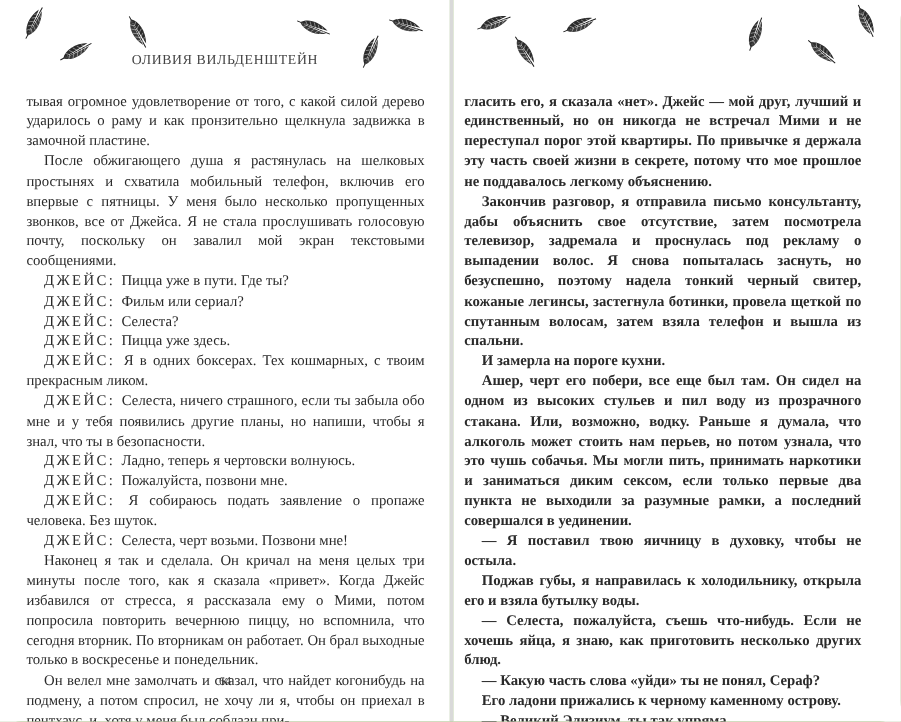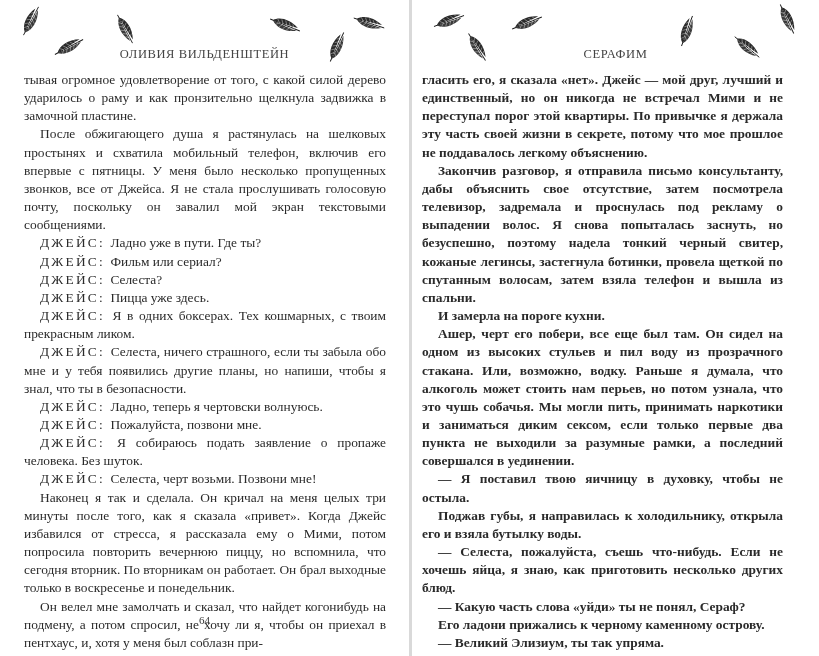--- a/index.html
+++ b/index.html
@@ -17,21 +17,21 @@
   .text {
     position: absolute; top: 71px;
     font-family: "Liberation Serif", "DejaVu Serif", serif;
     font-size: 13.4px; line-height: 18.15px; color: #2a2a2a;
     text-align: justify; hyphens: manual;
   }
   .page.left .text { left: 24px; width: 362px; }
   .page.right .text { left: 10px; width: 361px; font-weight: bold; }
   .text p { margin: 0; }
   .text p.ind { text-indent: 16px; }
-  .text p.noind { text-indent: 0; }
+  .text p.noind { text-indent: 0; margin-top: 12px; }
   .text p.last { text-align-last: left; }
   .speaker { letter-spacing: 2.2px; }
   .folio {
     position: absolute; top: 614px; left: 0; right: 0; text-align: center;
     font-family: "Liberation Serif", "DejaVu Serif", serif;
     font-size: 11px; color: #333;
   }
   .feather { position: absolute; width: 34px; height: 14px; }
   .feather svg { width: 100%; height: 100%; display: block; }
 </style>
@@ -93,21 +93,21 @@
           <path d="M4 7 C10 13, 21 13, 30 8 C22 8, 14 8, 4 7 Z" fill="#3a3a3a"></path>
           <path d="M8 4 L11 7 M12 3 L15 7 M16 2.5 L19 7 M20 3 L23 7 M24 3.5 L27 7" stroke="#fff" stroke-width="0.5" opacity="0.7"></path>
           <path d="M8 10 L11 7 M12 11 L15 7 M16 11.5 L19 7 M20 11 L23 7 M24 10 L27 7" stroke="#fff" stroke-width="0.5" opacity="0.7"></path>
         </svg>
       </div>
 
     <div class="running-head">ОЛИВИЯ ВИЛЬДЕНШТЕЙН</div>
     <div class="text" id="left-text">
         <p class="noind"><span>тывая огромное удовлетворение от того, с какой силой дерево ударилось о раму и как пронзительно щелкнула задвижка в замочной пластине.</span></p>
         <p class="ind"><span>После обжигающего душа я растянулась на шелковых простынях и схватила мобильный телефон, включив его впервые с пятницы. У меня было несколько пропущенных звонков, все от Джейса. Я не стала прослушивать голосовую почту, поскольку он завалил мой экран текстовыми сообщениями.</span></p>
-        <p class="ind"><span class="speaker">ДЖЕЙС: </span><span>Ладно уже в пути. Где ты?</span></p>
+        <p class="ind"><span class="speaker">ДЖЕЙС: </span><span>Пицца уже в пути. Где ты?</span></p>
         <p class="ind"><span class="speaker">ДЖЕЙС: </span><span>Фильм или сериал?</span></p>
         <p class="ind"><span class="speaker">ДЖЕЙС: </span><span>Селеста?</span></p>
         <p class="ind"><span class="speaker">ДЖЕЙС: </span><span>Пицца уже здесь.</span></p>
         <p class="ind"><span class="speaker">ДЖЕЙС: </span><span>Я в одних боксерах. Тех кошмарных, с твоим прекрасным ликом.</span></p>
         <p class="ind"><span class="speaker">ДЖЕЙС: </span><span>Селеста, ничего страшного, если ты забыла обо мне и у тебя появились другие планы, но напиши, чтобы я знал, что ты в безопасности.</span></p>
         <p class="ind"><span class="speaker">ДЖЕЙС: </span><span>Ладно, теперь я чертовски волнуюсь.</span></p>
         <p class="ind"><span class="speaker">ДЖЕЙС: </span><span>Пожалуйста, позвони мне.</span></p>
         <p class="ind"><span class="speaker">ДЖЕЙС: </span><span>Я собираюсь подать заявление о пропаже человека. Без шуток.</span></p>
         <p class="ind"><span class="speaker">ДЖЕЙС: </span><span>Селеста, черт возьми. Позвони мне!</span></p>
         <p class="ind"><span>Наконец я так и сделала. Он кричал на меня целых три минуты после того, как я сказала «привет». Когда Джейс избавился от стресса, я рассказала ему о Мими, потом попросила повторить вечернюю пиццу, но вспомнила, что сегодня вторник. По вторникам он работает. Он брал выходные только в воскресенье и понедельник.</span></p>
@@ -167,21 +167,20 @@
     <div class="feather" style="left:358px;top:12px;transform:rotate(65deg);">
         <svg viewBox="0 0 34 14" xmlns="http://www.w3.org/2000/svg">
           <path d="M1 7 L33 7" stroke="#1a1a1a" stroke-width="0.9"></path>
           <path d="M4 7 C9 1, 20 0, 30 5 C22 6, 14 6, 4 7 Z" fill="#2b2b2b"></path>
           <path d="M4 7 C10 13, 21 13, 30 8 C22 8, 14 8, 4 7 Z" fill="#3a3a3a"></path>
           <path d="M8 4 L11 7 M12 3 L15 7 M16 2.5 L19 7 M20 3 L23 7 M24 3.5 L27 7" stroke="#fff" stroke-width="0.5" opacity="0.7"></path>
           <path d="M8 10 L11 7 M12 11 L15 7 M16 11.5 L19 7 M20 11 L23 7 M24 10 L27 7" stroke="#fff" stroke-width="0.5" opacity="0.7"></path>
         </svg>
       </div>
 
-    <div class="running-head">СЕРАФИМ</div>
     <div class="text" id="right-text">
         <p class="noind"><span>гласить его, я сказала «нет». Джейс — мой друг, лучший и единственный, но он никогда не встречал Мими и не переступал порог этой квартиры. По привычке я держала эту часть своей жизни в секрете, потому что мое прошлое не поддавалось легкому объяснению.</span></p>
         <p class="ind"><span>Закончив разговор, я отправила письмо консультанту, дабы объяснить свое отсутствие, затем посмотрела телевизор, задремала и проснулась под рекламу о выпадении волос. Я снова попыталась заснуть, но безуспешно, поэтому надела тонкий черный свитер, кожаные легинсы, застегнула ботинки, провела щеткой по спутанным волосам, затем взяла телефон и вышла из спальни.</span></p>
         <p class="ind"><span>И замерла на пороге кухни.</span></p>
         <p class="ind"><span>Ашер, черт его побери, все еще был там. Он сидел на одном из высоких стульев и пил воду из прозрачного стакана. Или, возможно, водку. Раньше я думала, что алкоголь может стоить нам перьев, но потом узнала, что это чушь собачья. Мы могли пить, принимать наркотики и заниматься диким сексом, если только первые два пункта не выходили за разумные рамки, а последний совершался в уединении.</span></p>
         <p class="ind"><span>— Я поставил твою яичницу в духовку, чтобы не остыла.</span></p>
         <p class="ind"><span>Поджав губы, я направилась к холодильнику, открыла его и взяла бутылку воды.</span></p>
         <p class="ind"><span>— Селеста, пожалуйста, съешь что-нибудь. Если не хочешь яйца, я знаю, как приготовить несколько других блюд.</span></p>
         <p class="ind"><span>— Какую часть слова «уйди» ты не понял, Сераф?</span></p>
         <p class="ind"><span>Его ладони прижались к черному каменному острову.</span></p>

